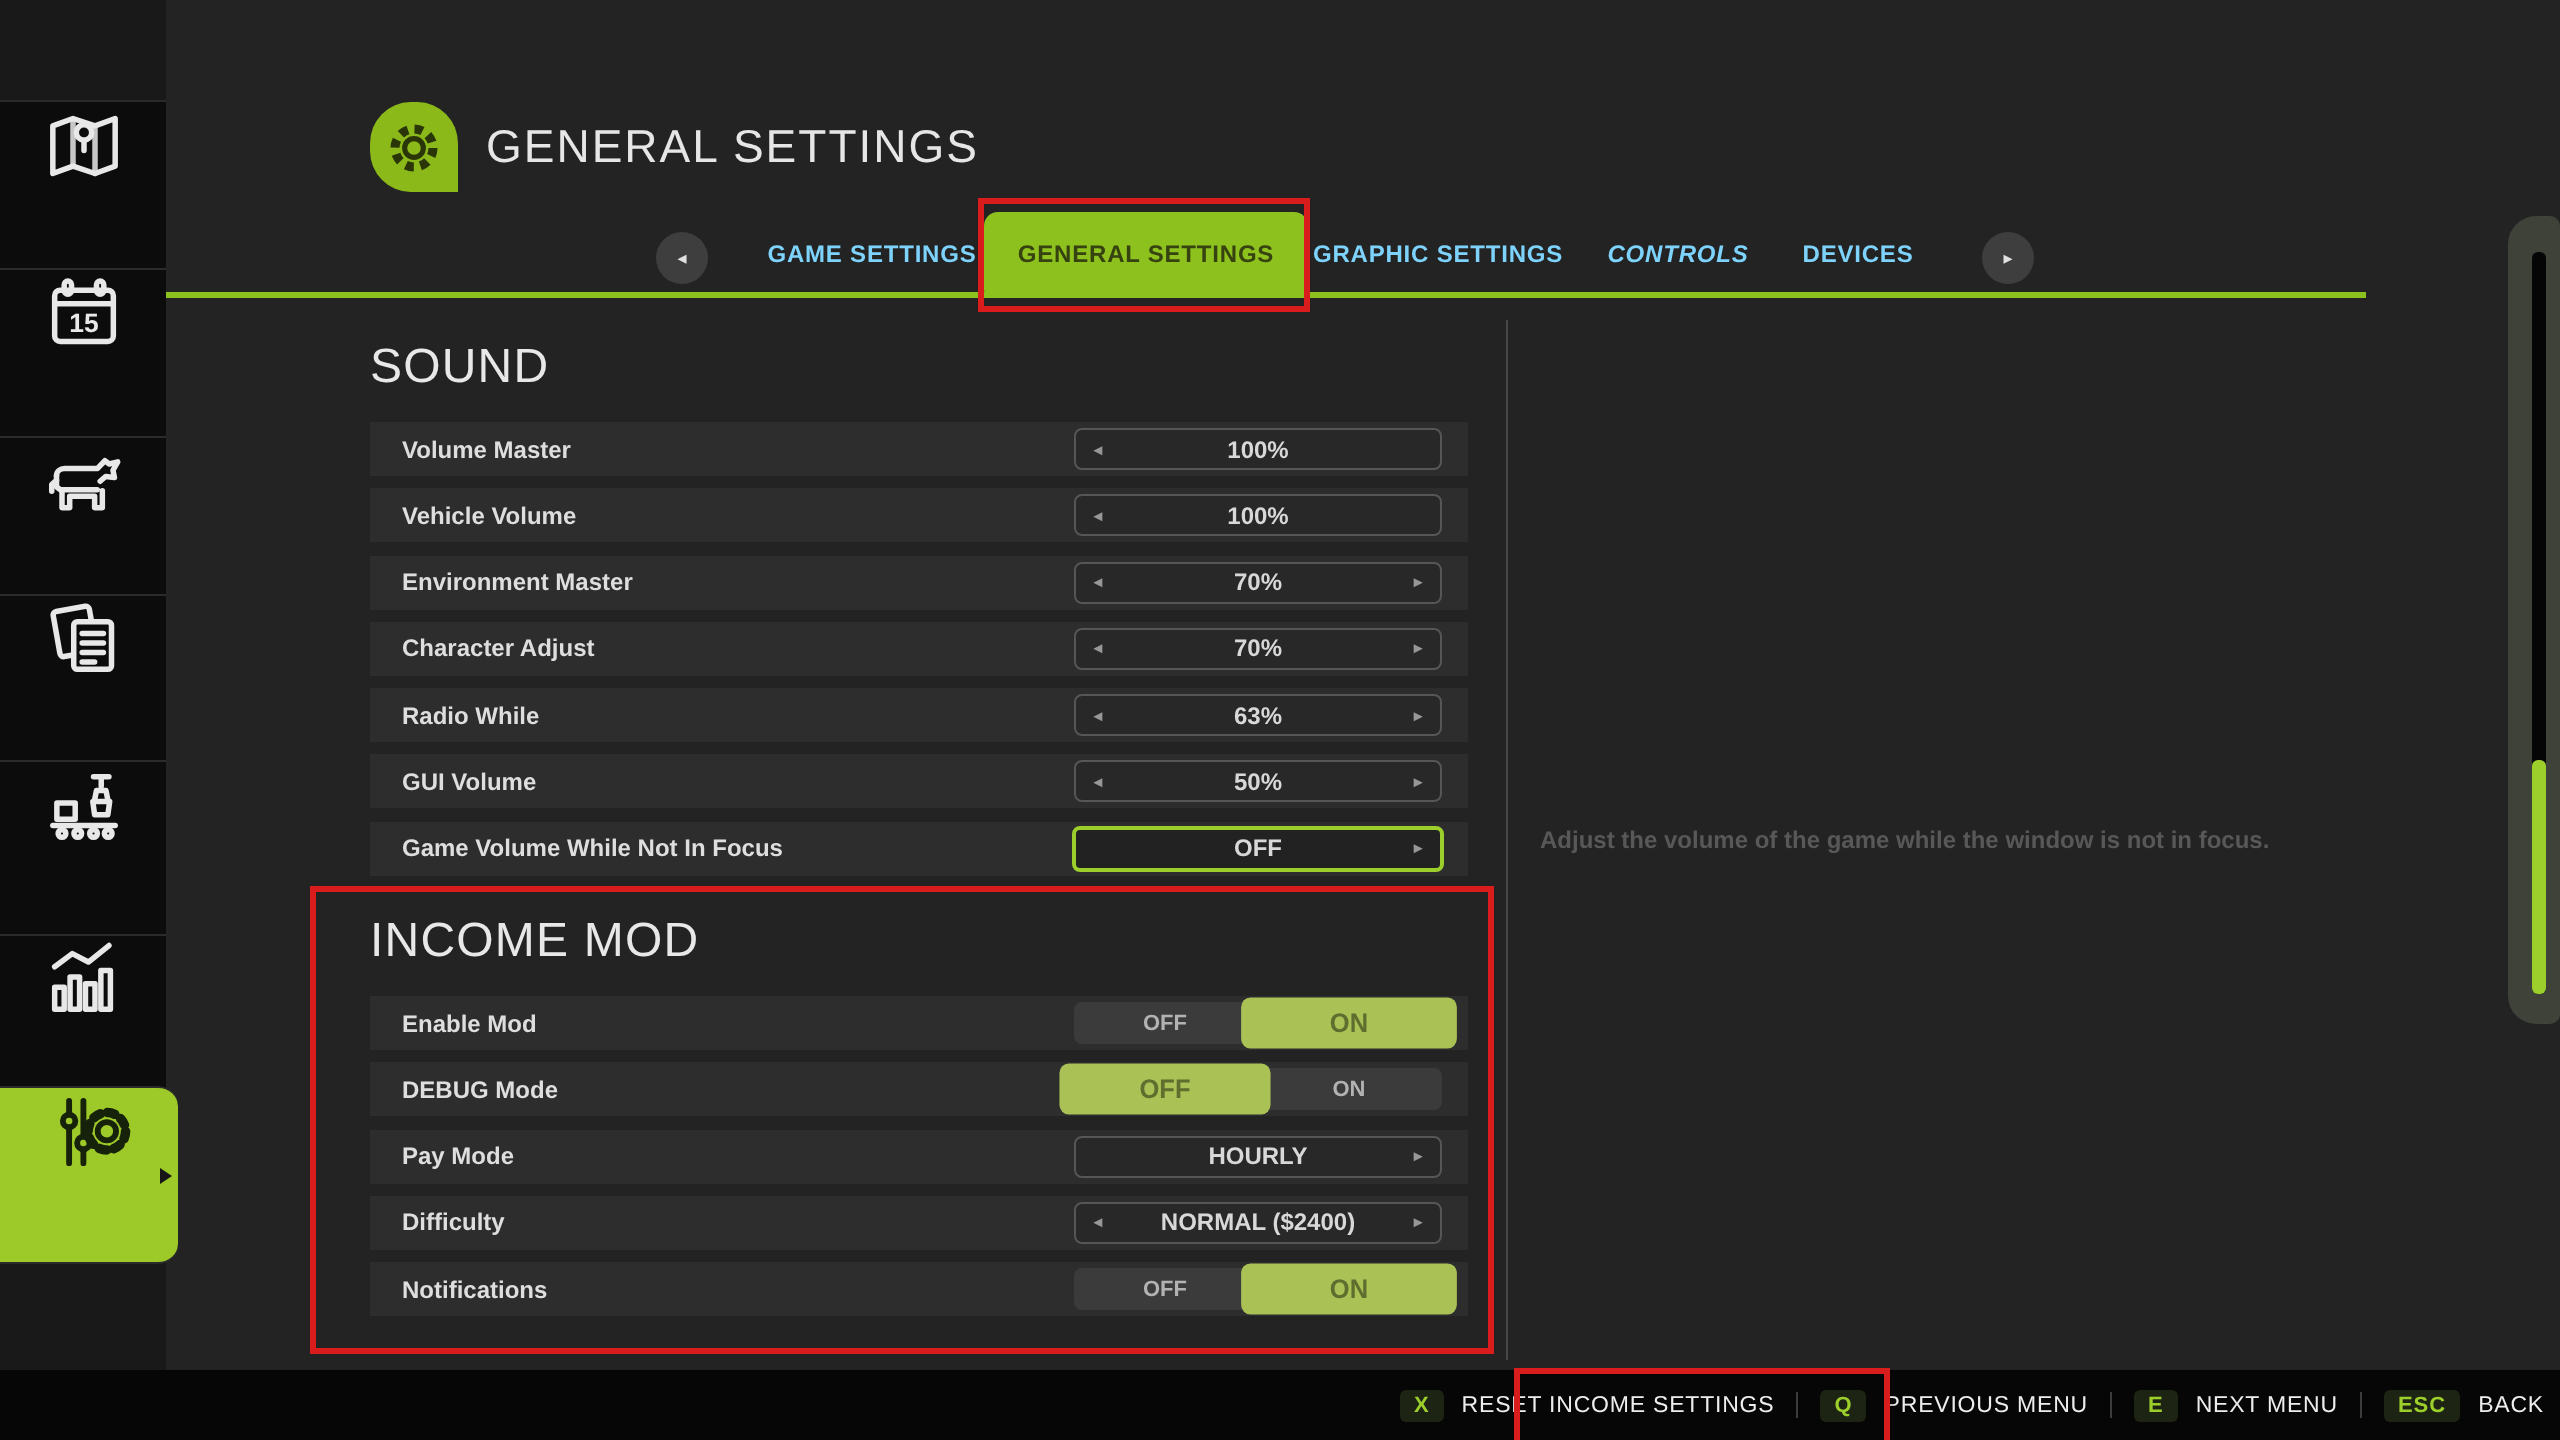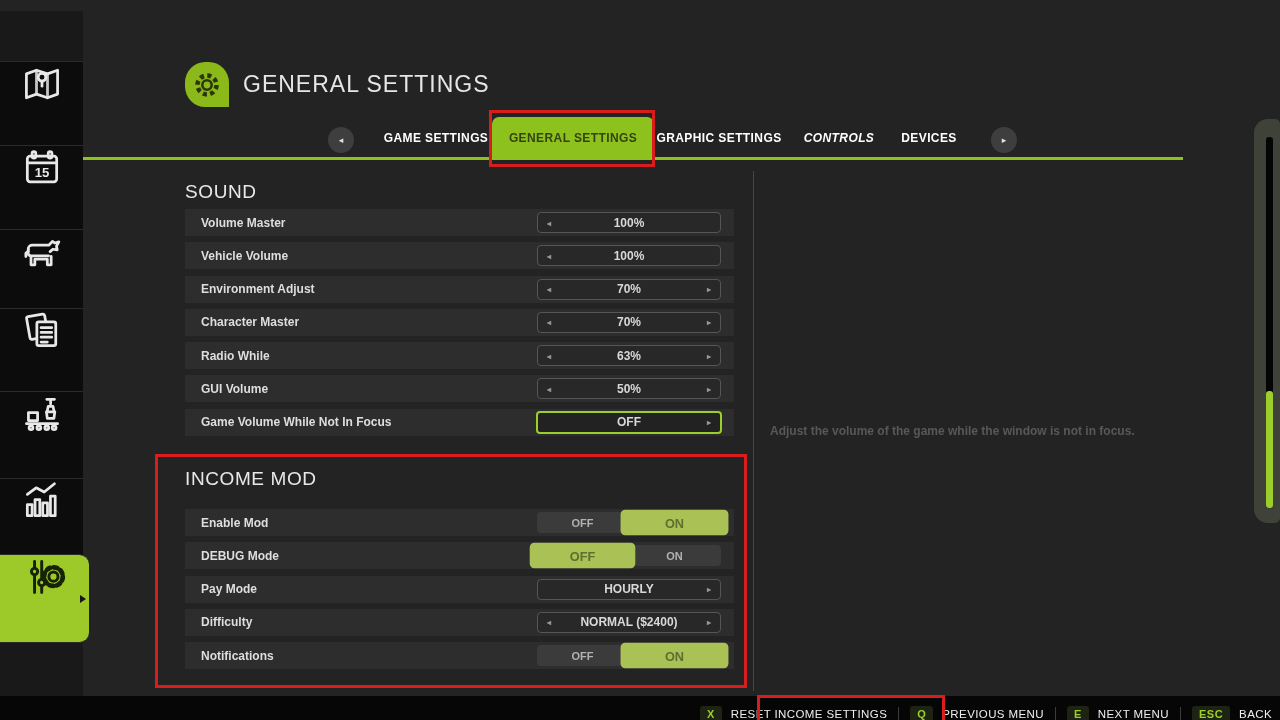--- a/index.html
+++ b/index.html
@@ -1,18 +1,18 @@
 <!DOCTYPE html>
 <html><head>
 <meta charset="utf-8">
 <style>
   html,body{margin:0;padding:0;}
   body{width:1280px;height:720px;overflow:hidden;background:#232323;
        font-family:"Liberation Sans",sans-serif;position:relative;}
-  .abs{position:absolute;margin-top:11px;}
+  .abs{position:absolute;}
 
   
   .sidebar{left:0;top:0;width:83px;height:685px;background:#191919;}
   .side-cell{position:absolute;left:0;width:83px;background:#0c0c0c;
              border-top:1px solid #2b2b2b;border-bottom:1px solid #2b2b2b;
              display:flex;align-items:flex-start;justify-content:center;cursor:pointer;}
   .side-cell svg{width:44px;height:44px;}
   .side-cell.active{background:#9dc929;width:89px;border-radius:0 10px 10px 0;}
   .side-cell.active::after{content:"";position:absolute;right:3px;top:50%;margin-top:-4px;
              border-left:6px solid #161616;border-top:4px solid transparent;border-bottom:4px solid transparent;}
@@ -20,28 +20,28 @@
   
   .hdr-icon{left:185px;top:51px;width:44px;height:45px;background:#8ab919;
             border-radius:46% 46% 0 46%;display:flex;align-items:center;justify-content:center;}
   .hdr-icon svg{width:34px;height:34px;}
   .page-title{left:243px;top:60px;font-size:23px;color:#e6e6e6;letter-spacing:1px;}
 
   
   .tab-underline{left:83px;top:146px;width:1100px;height:3px;background:#8dc21e;}
   .tab-arrow{width:26px;height:26px;border-radius:50%;background:#3e3e3e;color:#e0e0e0;
              display:flex;align-items:center;justify-content:center;font-size:9px;cursor:pointer;}
-  .tab{top:120px;transform:translateX(-50%);font-size:12px;font-weight:bold;color:#ffffff;
+  .tab{top:120px;transform:translateX(-50%);font-size:12px;font-weight:bold;color:#7dd3fc;
        letter-spacing:.4px;white-space:nowrap;cursor:pointer;}
   .tab.active-tab{top:106px;transform:none;width:162px;height:42px;background:#8dc21e;
        border-radius:7px 7px 3px 3px;display:flex;align-items:center;justify-content:center;
        color:#36420f;}
 
   
-  .section-title{font-size:19px;color:#e8e8e8;letter-spacing:.6px;text-align:center;}
+  .section-title{font-size:24px;color:#e8e8e8;letter-spacing:.6px;text-align:center;}
   .rows{width:549px;display:flex;flex-direction:column;gap:6.3px;}
   .row{height:27px;background:#2d2d2d;position:relative;display:flex;align-items:center;}
   .row-label{margin-left:16px;font-size:12px;font-weight:bold;color:#dedede;}
   .ctl{position:absolute;left:352px;top:3px;width:182px;height:19px;border:1px solid #565656;
        border-radius:4px;background:#282828;display:flex;align-items:center;justify-content:center;
        font-size:12px;font-weight:bold;color:#d8d8d8;cursor:pointer;}
   .ctl.focused{border:2px solid #9cce2c;left:351px;top:2px;width:182px;height:19px;background:#222;}
   .ctl .arw{position:absolute;font-size:8px;color:#979797;top:50%;transform:translateY(-50%);cursor:pointer;}
   .ctl .arw.l{left:9px;} .ctl .arw.r{right:9px;}
   .tgl{position:absolute;left:352px;top:3px;width:184px;height:21px;}
@@ -170,45 +170,45 @@
 <div id="tabs">
     <div class="abs tab" style="left: 436px;">GAME SETTINGS</div>
     <div class="abs tab active-tab" style="left: 492px;">GENERAL SETTINGS</div>
     <div class="abs tab" style="left: 719px;">GRAPHIC SETTINGS</div>
     <div class="abs tab" style="left: 839px; font-style: italic;">CONTROLS</div>
     <div class="abs tab" style="left: 929px;">DEVICES</div>
   </div>
 <div class="abs tab-arrow" style="left:991px;top:116px;">▸</div>
 
 <div class="abs section-title" style="left:185px;top:170px;">SOUND</div>
-<div class="abs rows" style="left:185px;top:198px;" id="soundRows">
+<div class="abs rows" style="left:185px;top:211px;" id="soundRows">
     <div class="row">
       <span class="row-label">Volume Master</span>
       <div class="ctl">
         <span class="arw l">◂</span>
         <span>100%</span>
       </div>
     </div>
     <div class="row">
       <span class="row-label">Vehicle Volume</span>
       <div class="ctl">
         <span class="arw l">◂</span>
         <span>100%</span>
       </div>
     </div>
     <div class="row">
-      <span class="row-label">Environment Adjust</span>
+      <span class="row-label">Environment Master</span>
       <div class="ctl">
         <span class="arw l">◂</span>
         <span>70%</span>
         <span class="arw r">▸</span>
       </div>
     </div>
     <div class="row">
-      <span class="row-label">Character Master</span>
+      <span class="row-label">Character Adjust</span>
       <div class="ctl">
         <span class="arw l">◂</span>
         <span>70%</span>
         <span class="arw r">▸</span>
       </div>
     </div>
     <div class="row">
       <span class="row-label">Radio While</span>
       <div class="ctl">
         <span class="arw l">◂</span>

